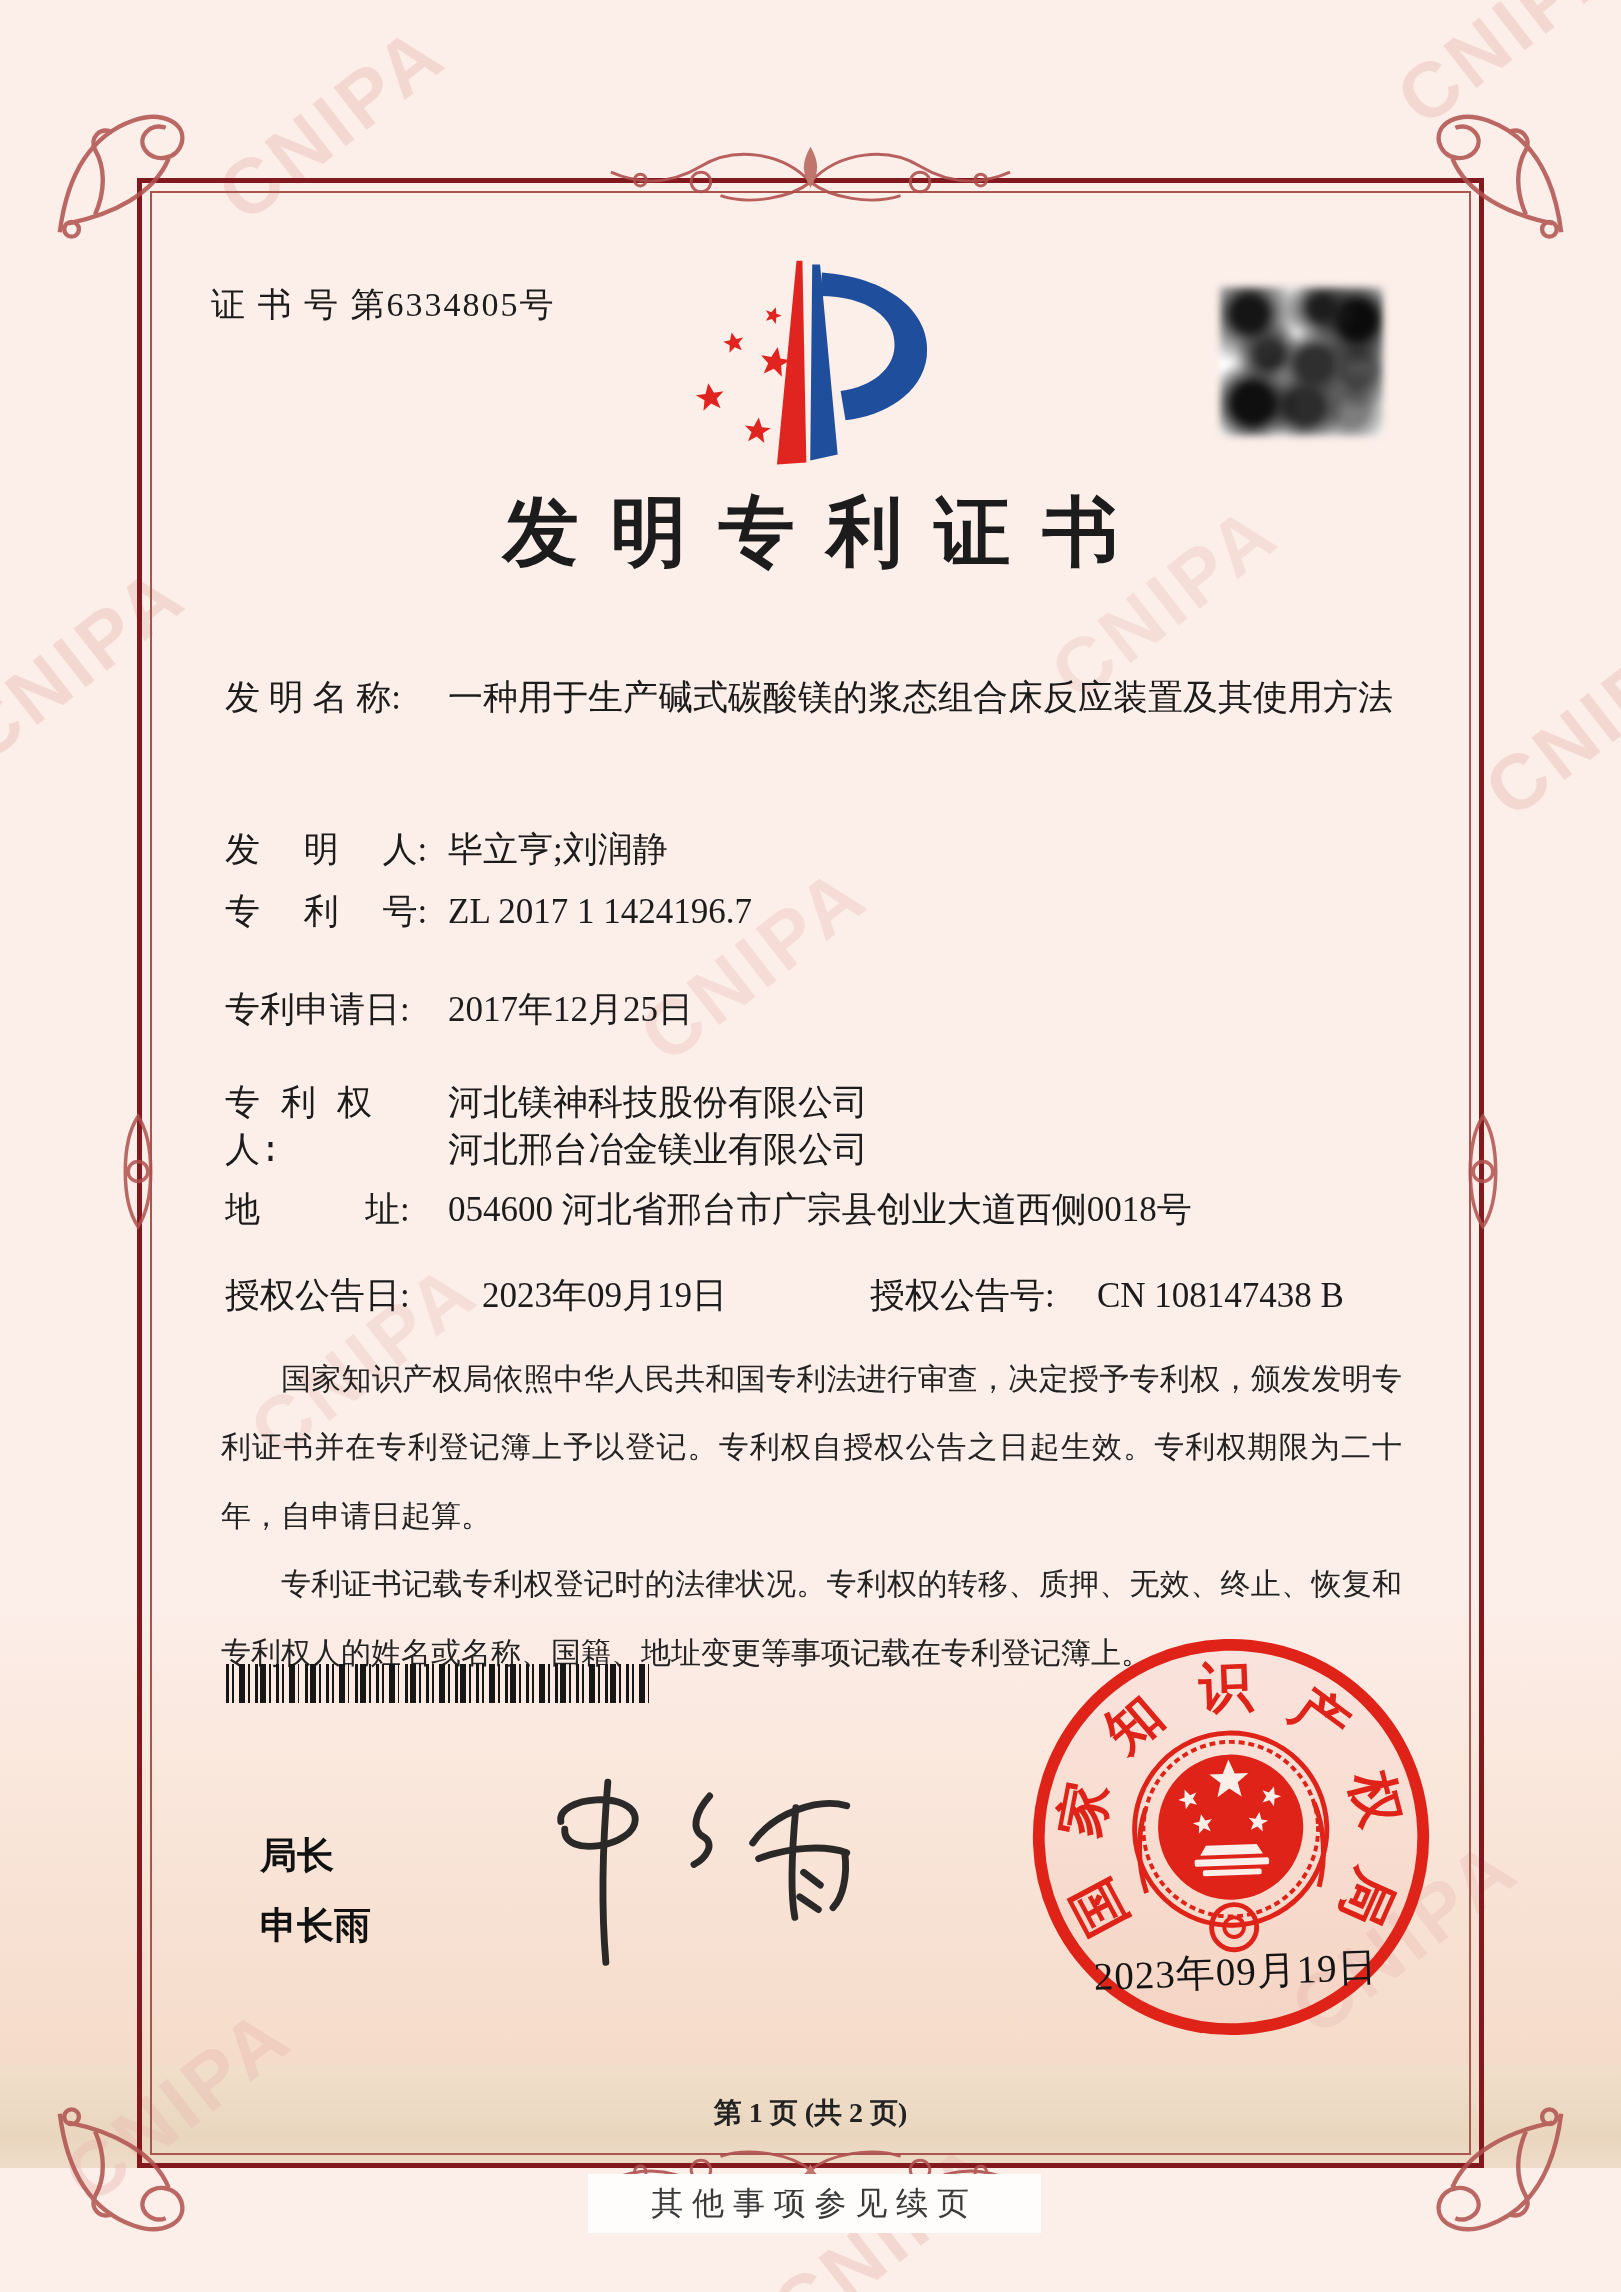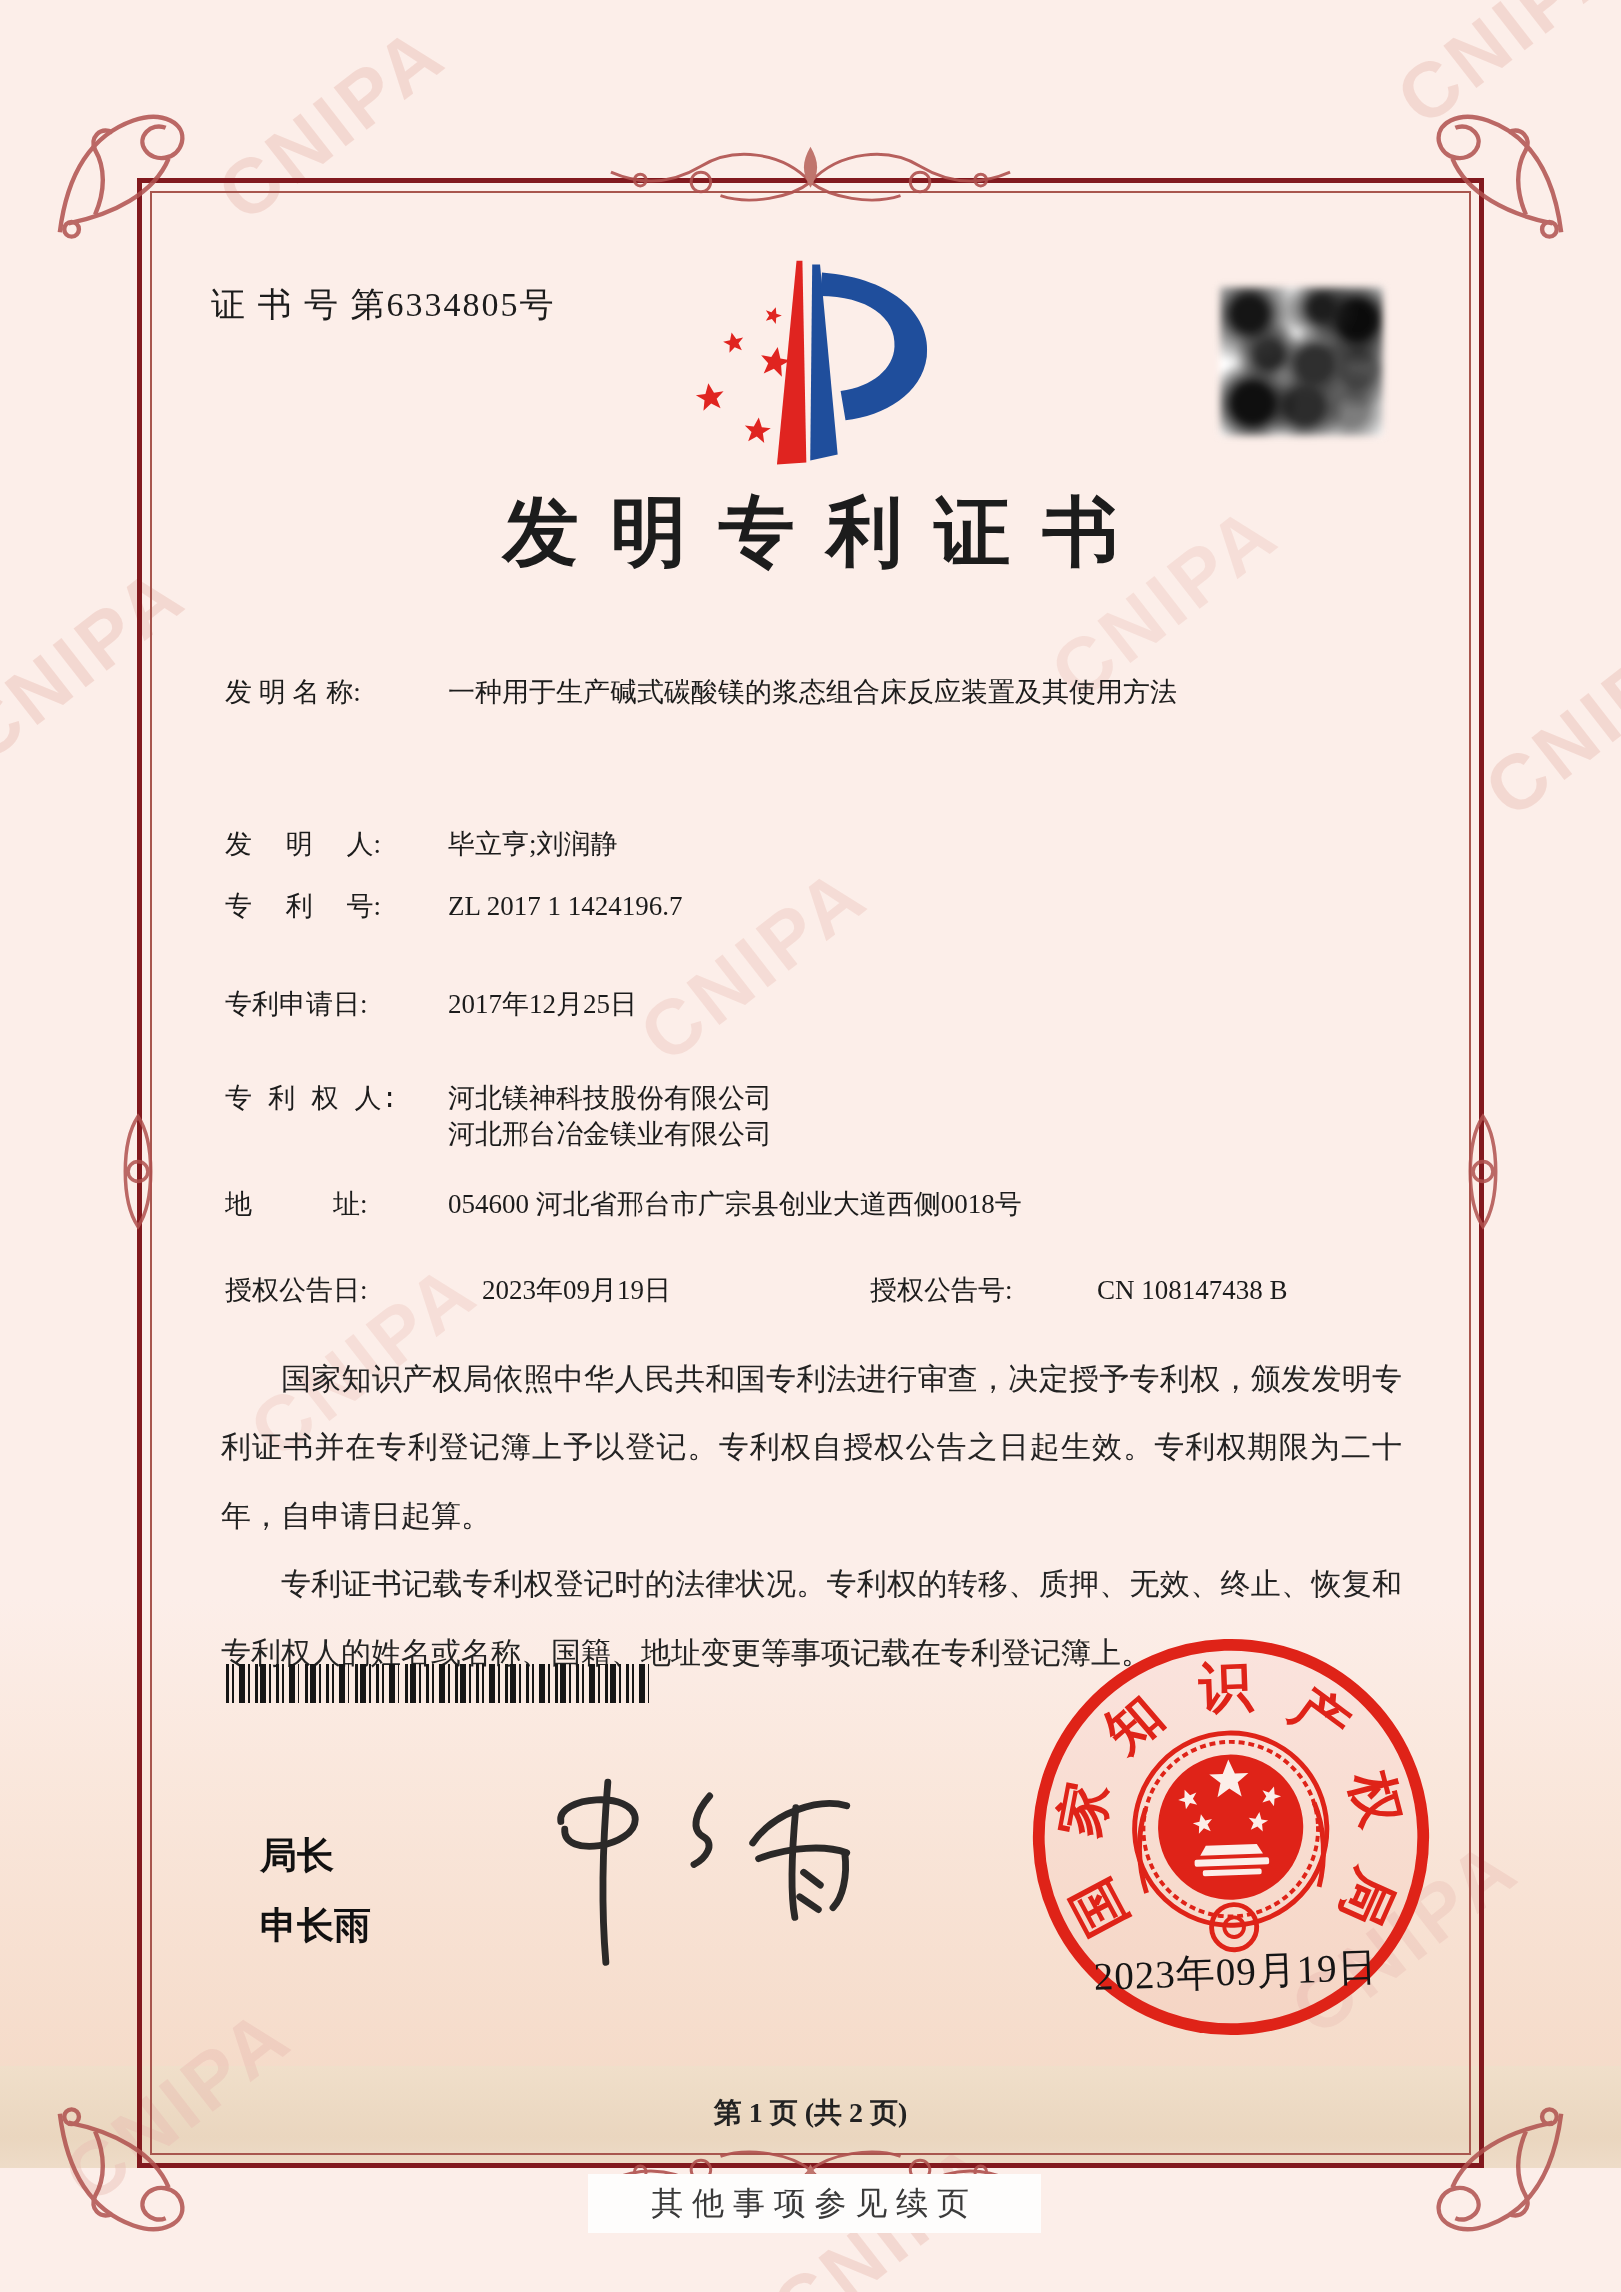--- a/index.html
+++ b/index.html
@@ -36,21 +36,21 @@
       radial-gradient(circle at 30% 45%, #2a2a2a 0 9%, transparent 24%),
       radial-gradient(circle at 58% 52%, #333 0 14%, transparent 30%),
       radial-gradient(circle at 85% 55%, rgba(40,40,40,.8) 0 10%, transparent 26%),
       radial-gradient(circle at 20% 78%, #141414 0 11%, transparent 26%),
       radial-gradient(circle at 52% 80%, #303030 0 12%, transparent 28%),
       radial-gradient(circle at 80% 82%, rgba(70,70,70,.7) 0 9%, transparent 24%);
     filter:blur(3.9px) contrast(1.05); }
   .title { position:absolute; left:0; top:482px; width:100%; z-index:3; text-align:center;
     font-size:76px; font-weight:bold; letter-spacing:0.42em; text-indent:0.42em; }
   
-  .row { position:absolute; left:225px; width:1186px; z-index:3; display:flex; font-size:27px; line-height:1.35; }
+  .row { position:absolute; left:225px; width:1186px; z-index:3; display:flex; font-size:35px; line-height:1.35; }
   .lbl { flex:none; width:223px; }
   .val { flex:1; }
   .val .l2 { display:block; }
   .grant-left { flex:none; width:629px; display:flex;gap:34px; }
   .grant-right { flex:1; display:flex; }
   .grant-right .lbl { width:227px;margin-left:16px; }
   
   .legal { position:absolute; left:221px; top:1345px; width:1181px; z-index:3;
     font-size:30px; line-height:2.28; text-align:justify; color:#232323; }
   .legal p { text-indent:2em; }

